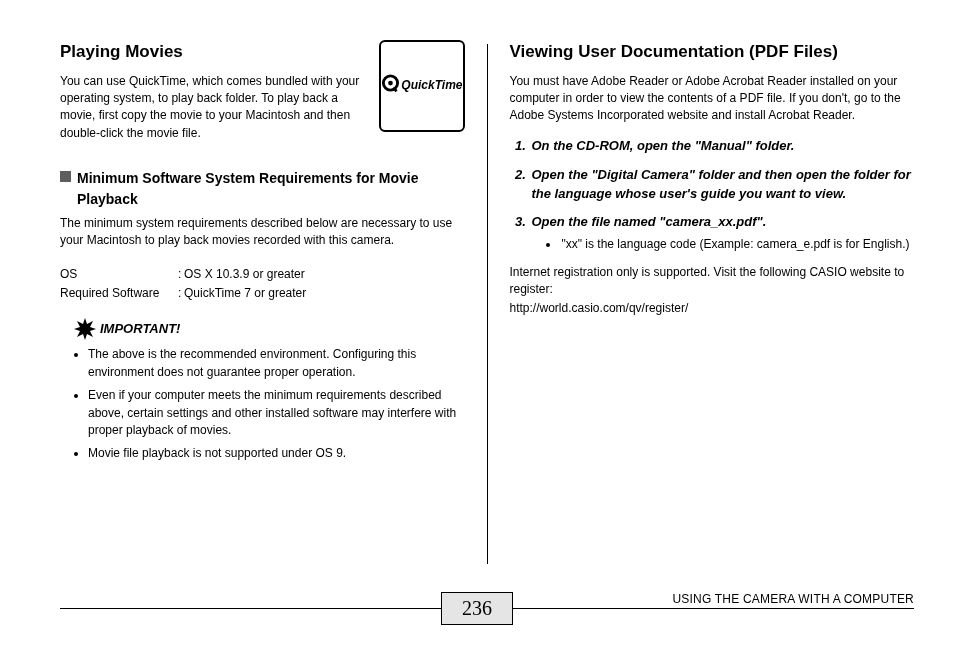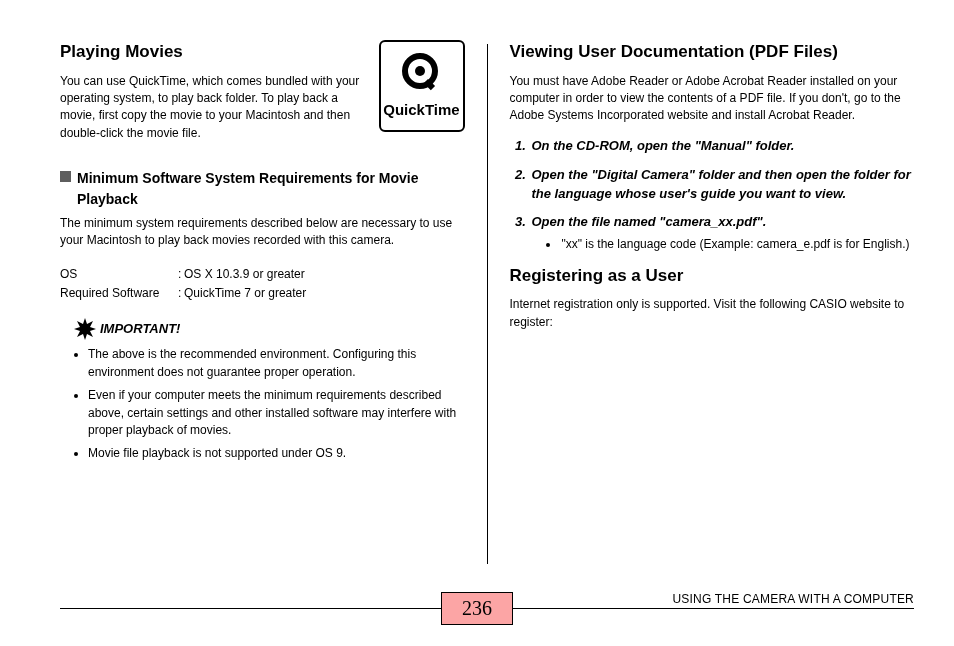--- a/index.html
+++ b/index.html
@@ -40,25 +40,26 @@
   }
   p { margin: 0 0 10px 0; }
   .qt-box {
     float: right;
     border: 2px solid #000;
     border-radius: 6px;
     width: 82px;
     height: 88px;
     margin-left: 10px;
     display: flex;
-    flex-direction: column;
+    flex-direction: row;
     align-items: center;
     justify-content: center;
-    font-size: 15px;
-    font-weight: bold;
+    font-size: 12px;
+    font-weight: bold;
+    font-style: italic;
   }
   .qt-box svg { margin-bottom: 4px; }
   .subhead {
     font-size: 14px;
     font-weight: bold;
     margin: 16px 0 6px 0;
     display: flex;
     align-items: flex-start;
   }
   .subhead .sq {
@@ -129,21 +130,21 @@
   }
   .footer .pagenum-box {
     position: absolute;
     left: 50%;
     transform: translateX(-50%);
     top: 0;
     border: 1px solid #000;
     padding: 4px 20px;
     font-family: Georgia, "Times New Roman", serif;
     font-size: 20px;
-    background: #fca5a5;
+    background: #e5e5e5;
   }
   .footer .section-label {
     position: absolute;
     right: 40px;
     top: 0;
     font-size: 12px;
     letter-spacing: 0.2px;
   }
 </style>
 </head>
@@ -200,22 +201,22 @@
     <ol class="steps">
       <li><span class="step-txt">On the CD-ROM, open the "Manual" folder.</span></li>
       <li><span class="step-txt">Open the "Digital Camera" folder and then open the folder for the language whose user's guide you want to view.</span></li>
       <li>
         <span class="step-txt">Open the file named "camera_xx.pdf".</span>
         <ul class="sub">
           <li>"xx" is the language code (Example: camera_e.pdf is for English.)</li>
         </ul>
       </li>
     </ol>
-    <h2 class="section register-h">Registering as a User</h2>
     <p style="margin-bottom:2px">Internet registration only is supported. Visit the following CASIO website to register:</p>
+    <p>http://world.casio.com/qv/register/</p>
   </div>
 </div>
 
 <div class="footer">
   <div class="line-left"></div>
   <div class="line-right"></div>
   <div class="section-label">USING THE CAMERA WITH A COMPUTER</div>
   <div class="pagenum-box">236</div>
 </div>
 

